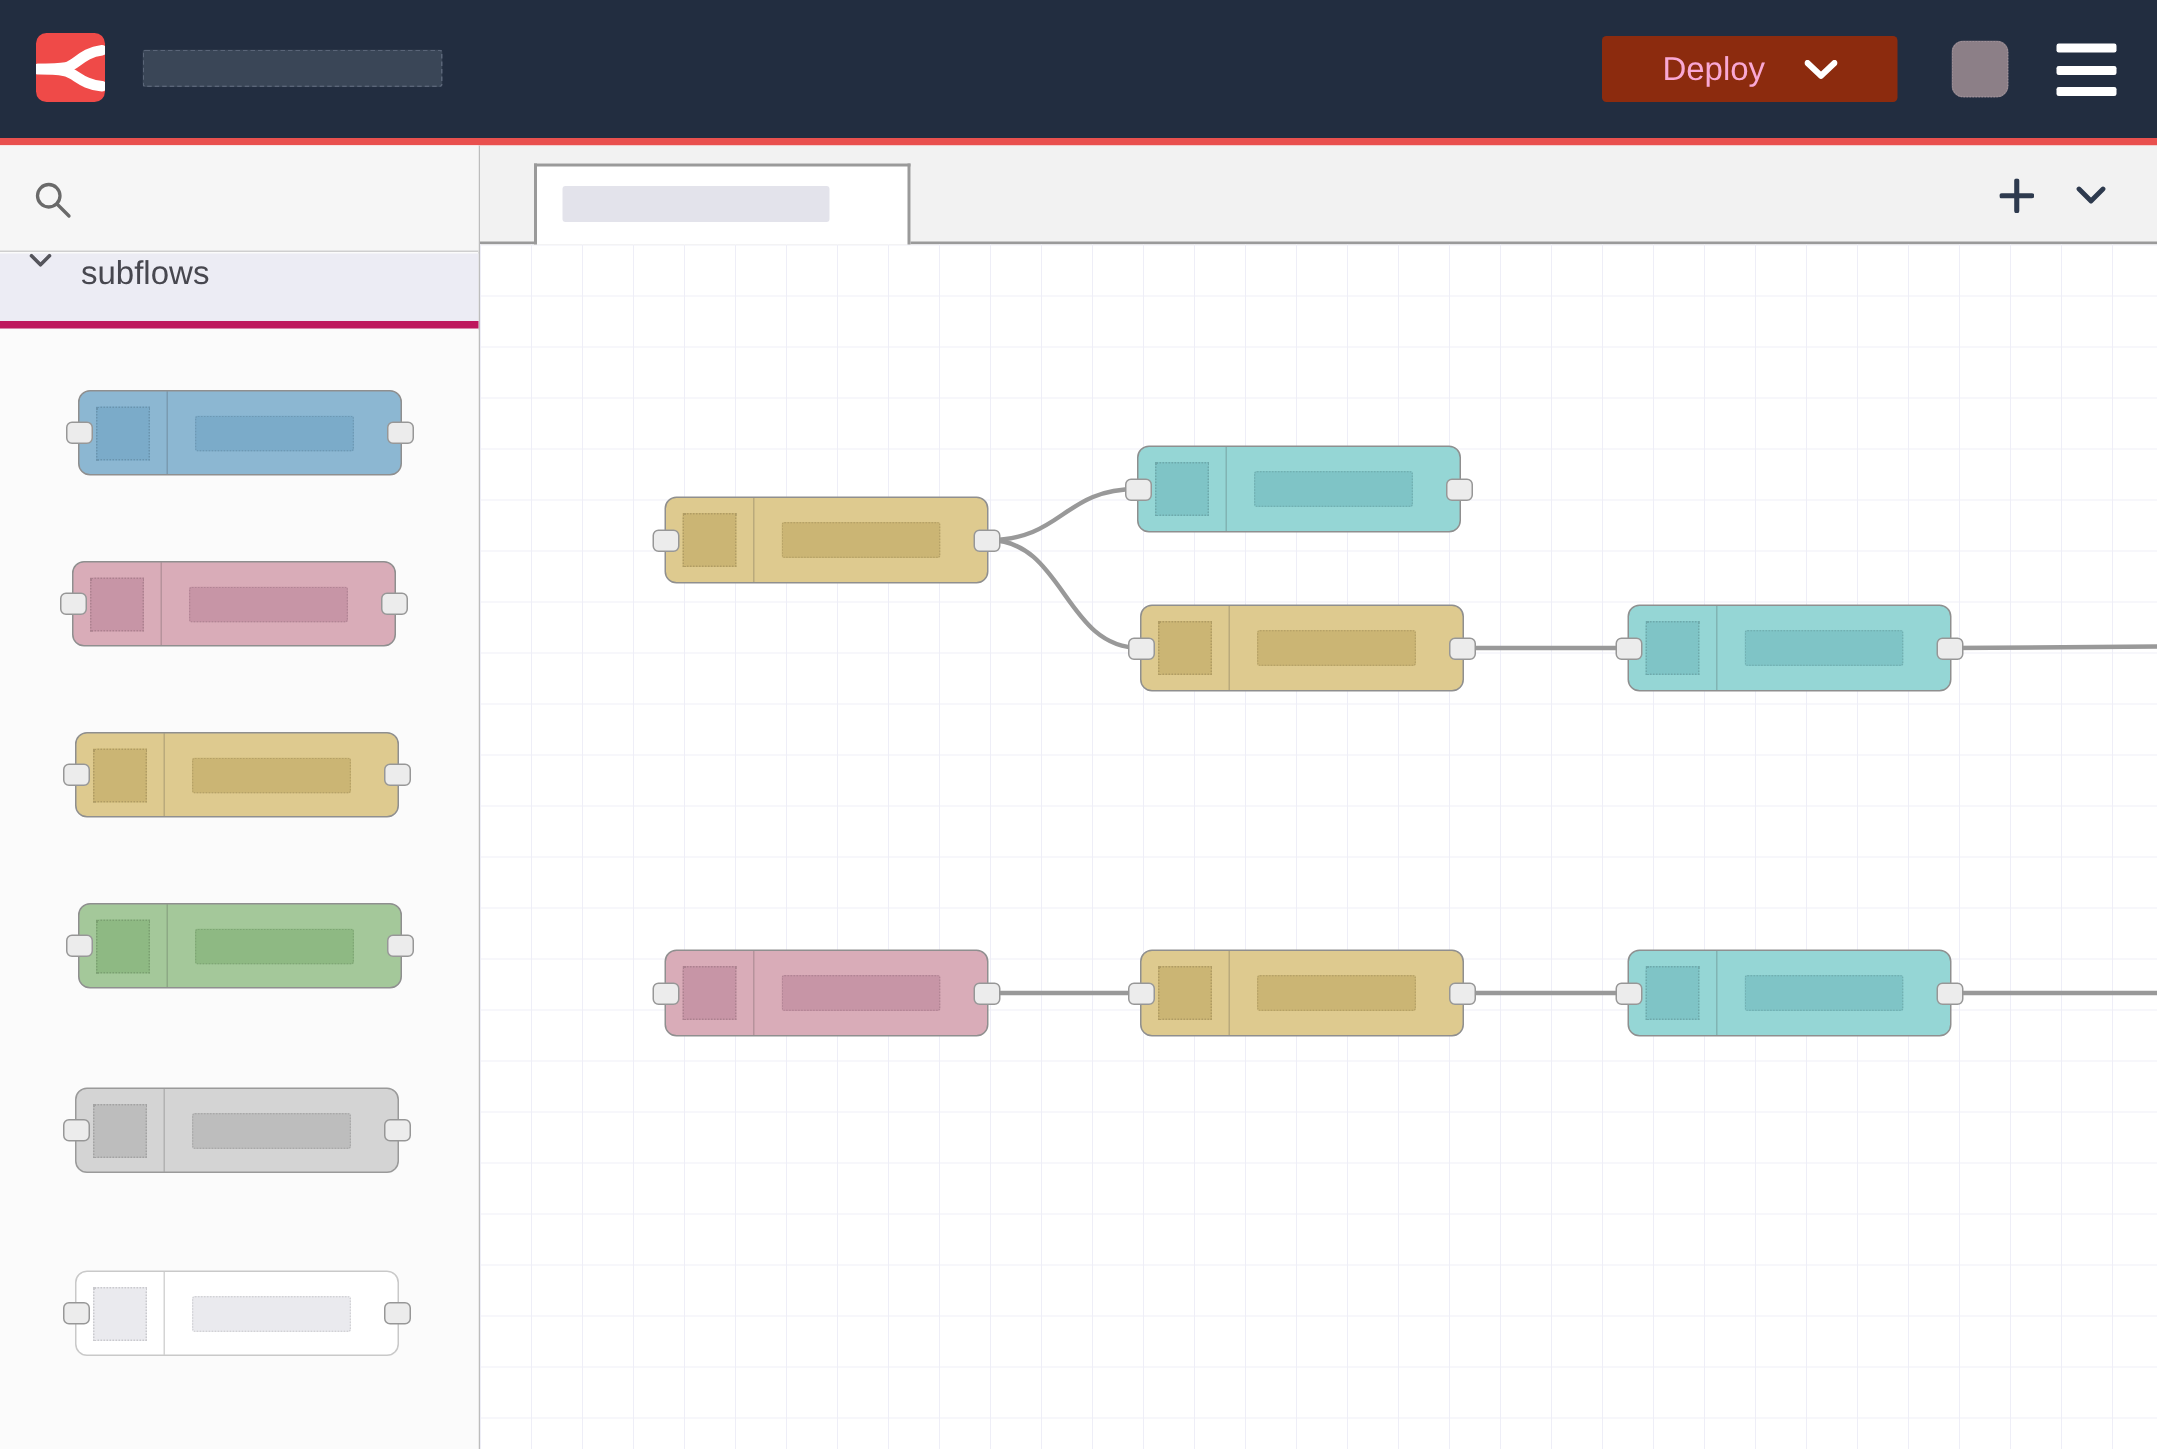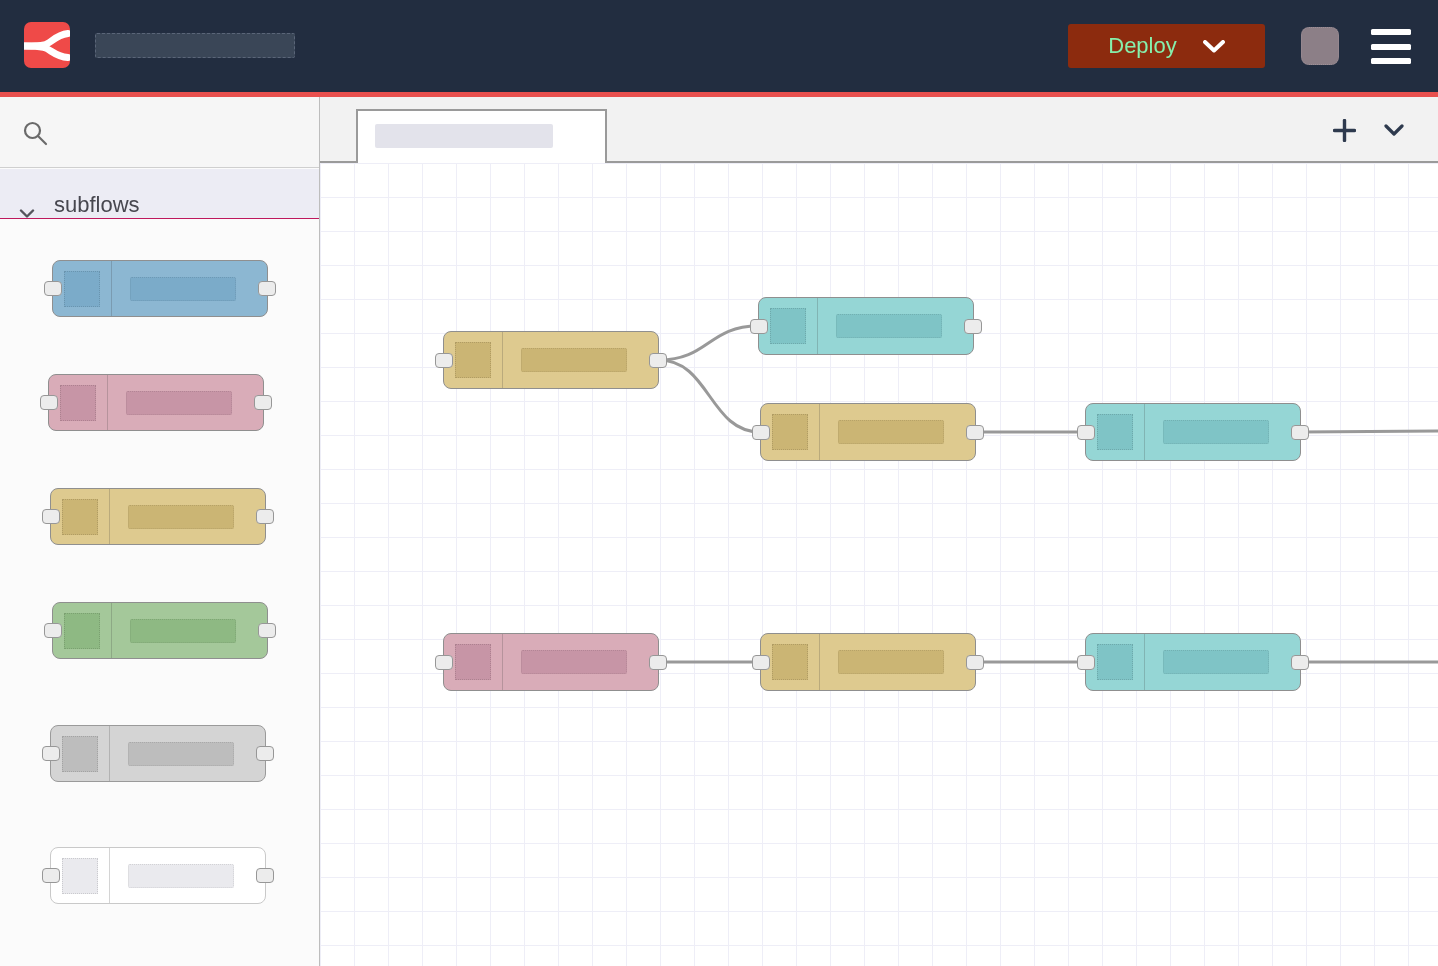--- a/index.html
+++ b/index.html
@@ -10,39 +10,39 @@
     -webkit-font-smoothing:antialiased;
   }
   
   .header{position:absolute;top:0;left:0;right:0;height:92px;background:#222D40;}
   .accent-line{position:absolute;top:92px;left:0;right:0;height:5px;background:#E9504E;}
   .logo{position:absolute;left:24px;top:22px;width:46px;height:46px;border-radius:7px;
     background:#EF4A48;display:flex;align-items:center;justify-content:center;}
   .header-title-ph{position:absolute;left:95px;top:33px;width:200px;height:25px;
     background:#3A4657;border:1px dashed #5A6578;border-radius:2px;}
   .deploy-btn{position:absolute;right:173px;top:24px;width:197px;height:44px;
-    background:#8C2B0E;border:none;border-radius:3px;color:#86efac;cursor:pointer;
+    background:#8C2B0E;border:none;border-radius:3px;color:#f9a8d4;cursor:pointer;
     display:flex;align-items:center;justify-content:center;gap:26px;
     font-family:"Liberation Sans",sans-serif;font-size:22px;font-weight:500;}
   .avatar{position:absolute;right:99px;top:27px;width:38px;height:38px;border-radius:8px;
     background:#8C7F87;border:1px dotted #9d9098;}
   .hamburger{position:absolute;right:27px;top:29px;width:40px;height:35px;
     display:flex;flex-direction:column;justify-content:space-between;cursor:pointer;background:transparent;border:none;padding:0;}
   .hamburger span{display:block;height:6px;background:#ffffff;border-radius:1.5px;}
   
   .workspace{position:absolute;top:97px;left:0;right:0;bottom:0;}
   
   .sidebar{position:absolute;left:0;top:0;bottom:0;width:320px;background:#FBFBFB;
     border-right:1px solid #BDBDBD;}
   .dotted{background-image:radial-gradient(rgba(0,0,0,0.045) 1px,transparent 1px);background-size:4px 4px;}
   .search-row{position:absolute;left:0;top:0;width:100%;height:71px;background:#F6F6F6;
     border-bottom:1px solid #CFCFCF;cursor:text;}
   .search-row svg{position:absolute;left:23px;top:24px;}
   .section-header{position:absolute;left:0;top:72px;width:100%;height:50px;background:#ECECF4;
-    border-bottom:1px solid #be185d;display:flex;align-items:flex-end;cursor:pointer;}
+    border-bottom:5px solid #be185d;display:flex;align-items:flex-start;cursor:pointer;}
   .section-header svg{margin-left:19px;}
   .section-label{margin-left:19px;font-size:22px;font-weight:500;color:#47474F;}
   .palette{position:absolute;left:0;top:123px;right:0;bottom:0;background:#FBFBFB;}
   
   .main{position:absolute;left:320px;top:0;right:0;bottom:0;}
   .tabbar{position:absolute;left:0;top:0;right:0;height:66px;background:#F2F2F2;
     border-bottom:2px solid #9A9A9A;}
   .tab{position:absolute;left:36px;top:12px;width:251px;height:54px;background:#ffffff;
     border:2px solid #9A9A9A;border-bottom:none;z-index:2;cursor:pointer;}
   .tab-ph{position:absolute;left:17px;top:13px;width:178px;height:24px;background:#E3E3EB;border-radius:2px;}

